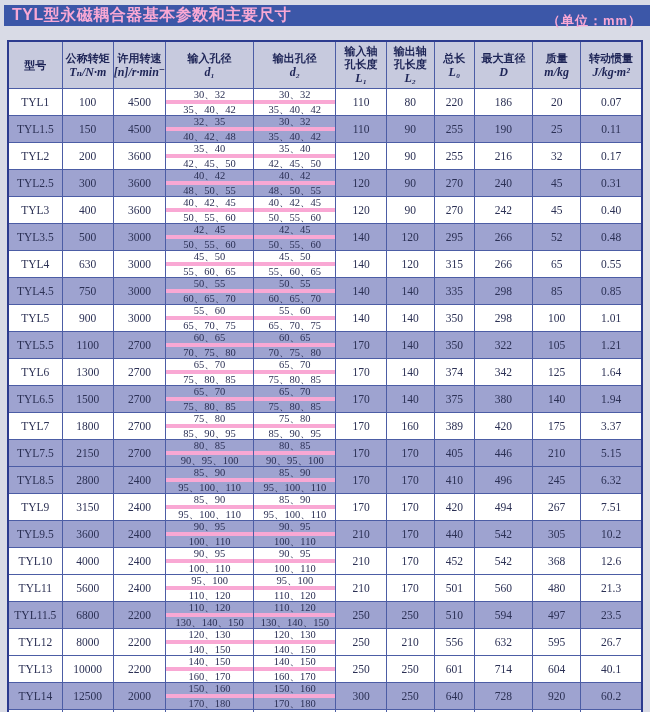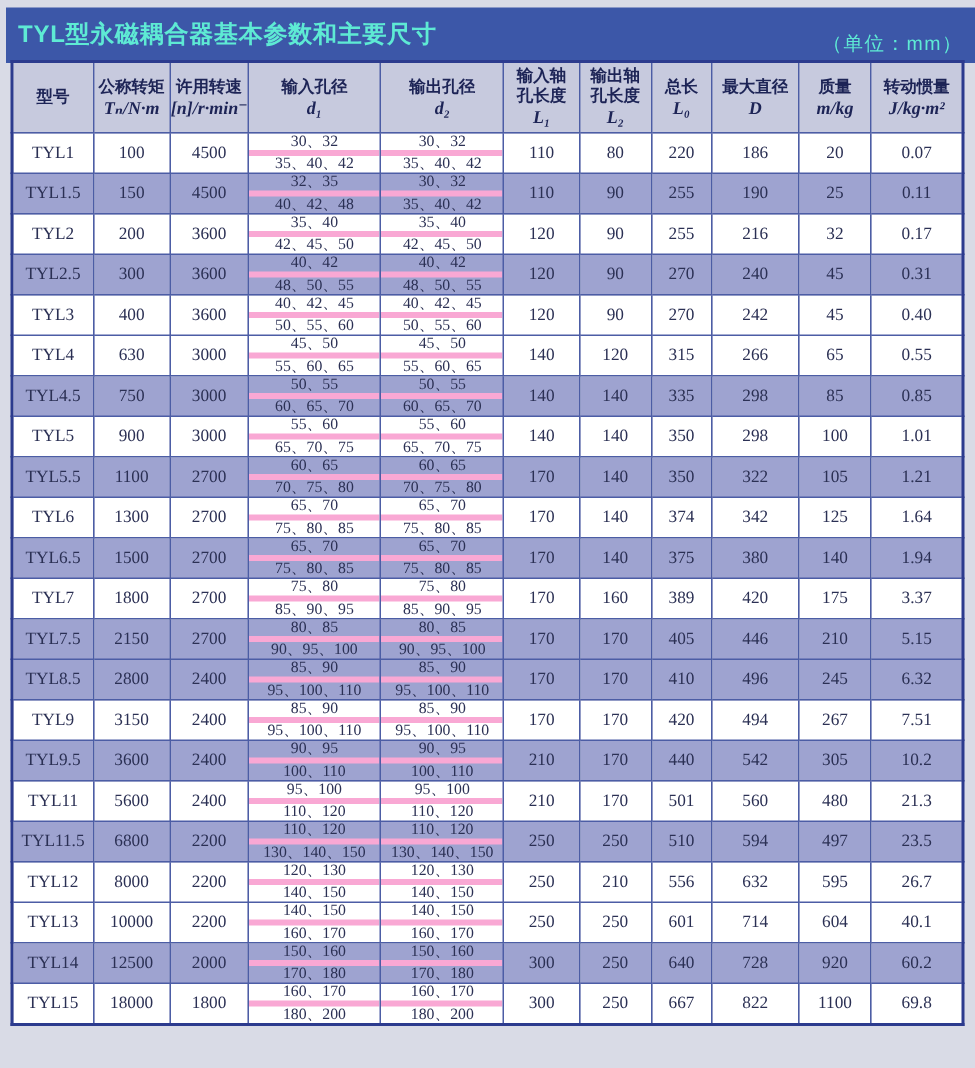--- a/index.html
+++ b/index.html
@@ -2,27 +2,27 @@
 <html><head>
 <meta charset="utf-8">
 <style>
   html,body{margin:0;padding:0;}
   body{
     width:650px;height:712px;overflow:hidden;position:relative;
     background:#d9dbe6;
     font-family:"Liberation Sans","DejaVu Sans",sans-serif;
   }
   .titlebar{
-    position:absolute;left:4px;top:5px;width:630px;height:37px;
-    background:#3c57a8;color:#5eead4;
+    position:absolute;left:4px;top:5px;width:630px;height:21px;
+    background:#3c57a8;color:#f9a8d4;
     display:flex;align-items:center;justify-content:space-between;
     padding:0 8px;
   }
   .title{font-size:16px;font-weight:bold;letter-spacing:0.5px;}
-  .unit{font-size:13px;font-weight:normal;letter-spacing:1px;margin-top:10px;}
+  .unit{font-size:13px;font-weight:bold;letter-spacing:1px;margin-top:10px;}
   .table-wrap{position:absolute;left:7px;top:40px;width:636px;}
   table{
     border-collapse:collapse;table-layout:fixed;width:636px;
     border:2px solid #2c3b8e;
   }
   th,td{border:1px solid #4c5da5;padding:0;text-align:center;vertical-align:middle;overflow:hidden;}
   th{
     background:#c7cade;color:#1d2456;height:46px;
     font-size:11px;font-weight:bold;line-height:13px;
   }
@@ -204,20 +204,39 @@
             <div class="dline top">40、42、45</div>
             <div class="dline">50、55、60</div>
           </td>
           <td>120</td>
           <td>90</td>
           <td>270</td>
           <td>242</td>
           <td>45</td>
           <td>0.40</td>
         </tr>
+        <tr class="shaded">
+          <td>TYL3.5</td>
+          <td>500</td>
+          <td>3000</td>
+          <td class="dcell">
+            <div class="dline top">42、45</div>
+            <div class="dline">50、55、60</div>
+          </td>
+          <td class="dcell">
+            <div class="dline top">42、45</div>
+            <div class="dline">50、55、60</div>
+          </td>
+          <td>140</td>
+          <td>120</td>
+          <td>295</td>
+          <td>266</td>
+          <td>52</td>
+          <td>0.48</td>
+        </tr>
         <tr>
           <td>TYL4</td>
           <td>630</td>
           <td>3000</td>
           <td class="dcell">
             <div class="dline top">45、50</div>
             <div class="dline">55、60、65</div>
           </td>
           <td class="dcell">
             <div class="dline top">45、50</div>
@@ -414,20 +433,39 @@
             <div class="dline">100、110</div>
           </td>
           <td>210</td>
           <td>170</td>
           <td>440</td>
           <td>542</td>
           <td>305</td>
           <td>10.2</td>
         </tr>
         <tr>
+          <td>TYL10</td>
+          <td>4000</td>
+          <td>2400</td>
+          <td class="dcell">
+            <div class="dline top">90、95</div>
+            <div class="dline">100、110</div>
+          </td>
+          <td class="dcell">
+            <div class="dline top">90、95</div>
+            <div class="dline">100、110</div>
+          </td>
+          <td>210</td>
+          <td>170</td>
+          <td>452</td>
+          <td>542</td>
+          <td>368</td>
+          <td>12.6</td>
+        </tr>
+        <tr>
           <td>TYL11</td>
           <td>5600</td>
           <td>2400</td>
           <td class="dcell">
             <div class="dline top">95、100</div>
             <div class="dline">110、120</div>
           </td>
           <td class="dcell">
             <div class="dline top">95、100</div>
             <div class="dline">110、120</div>

